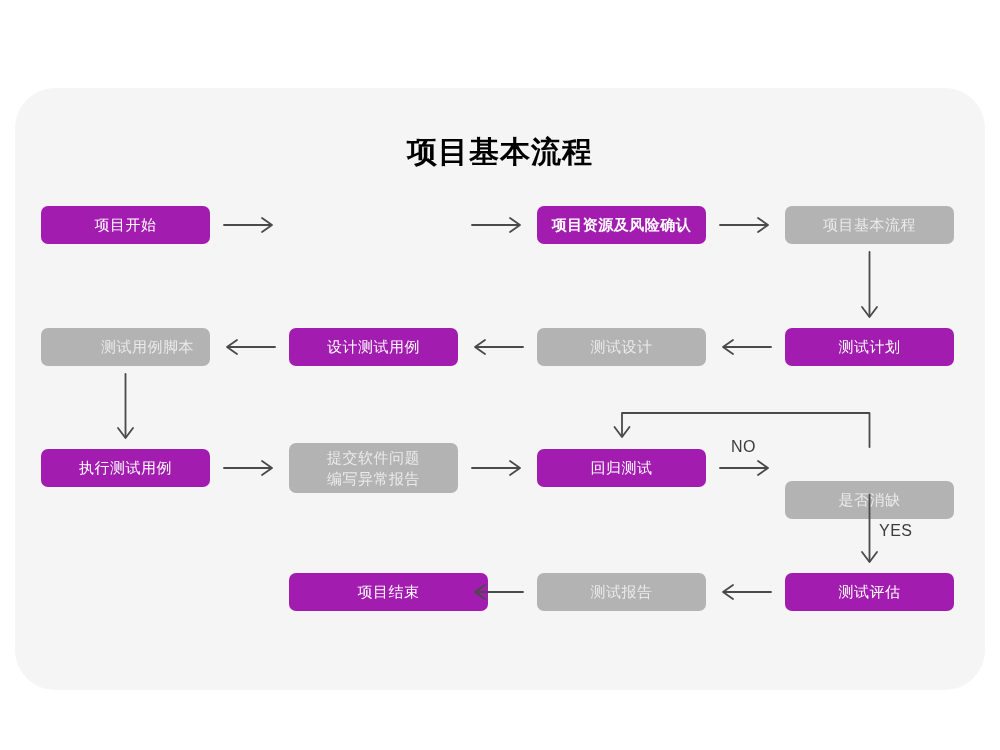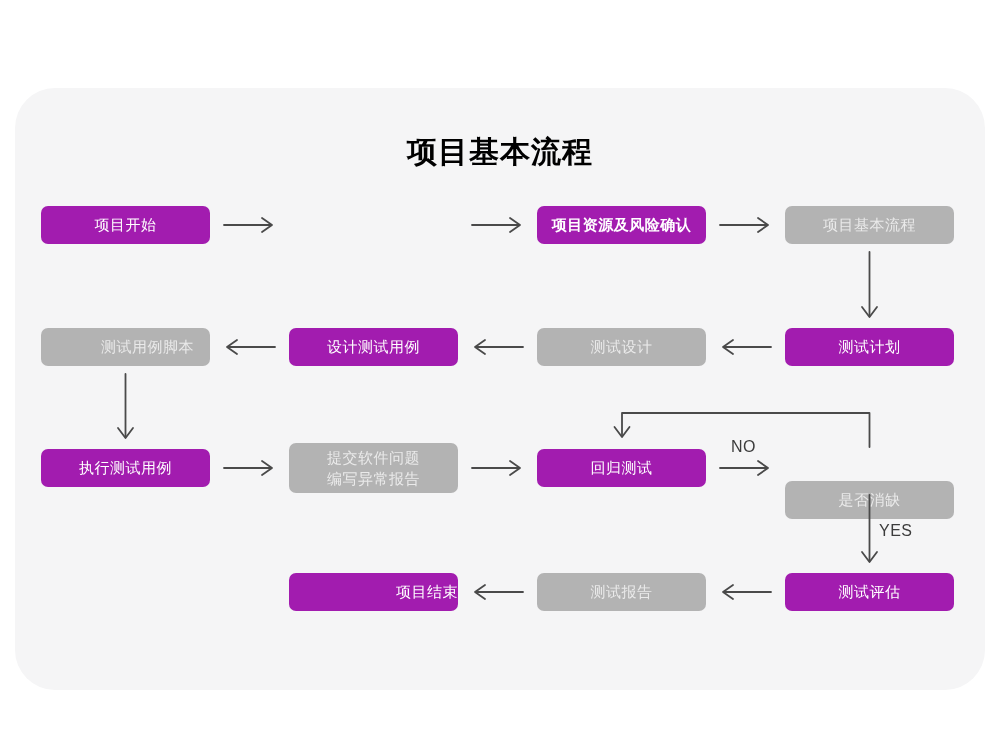--- a/index.html
+++ b/index.html
@@ -126,21 +126,21 @@
   </div>
 
   <div class="node purple" style="left:537px; top:449px; width:169px; height:38px;">
     <span class="node-label">回归测试</span>
   </div>
 
   <div class="node gray" style="left:785px; top:449px; width:169px; height:38px;margin-top:32px;">
     <span class="node-label">是否消缺</span>
   </div>
 
-  <div class="node purple" style="left:289px; top:573px; width:169px; height:38px;justify-content:flex-end;">
+  <div class="node purple" style="left:289px; top:573px; width:199px; height:38px;">
     <span class="node-label">项目结束</span>
   </div>
 
   <div class="node gray" style="left:537px; top:573px; width:169px; height:38px;">
     <span class="node-label">测试报告</span>
   </div>
 
   <div class="node purple" style="left:785px; top:573px; width:169px; height:38px;">
     <span class="node-label">测试评估</span>
   </div>

